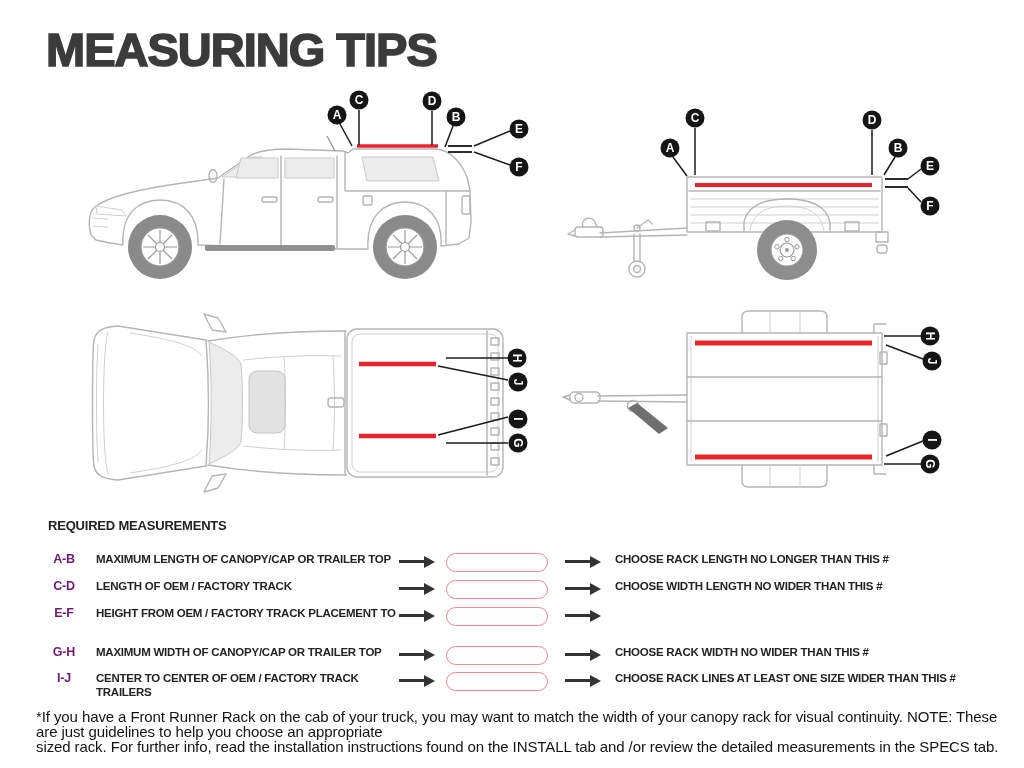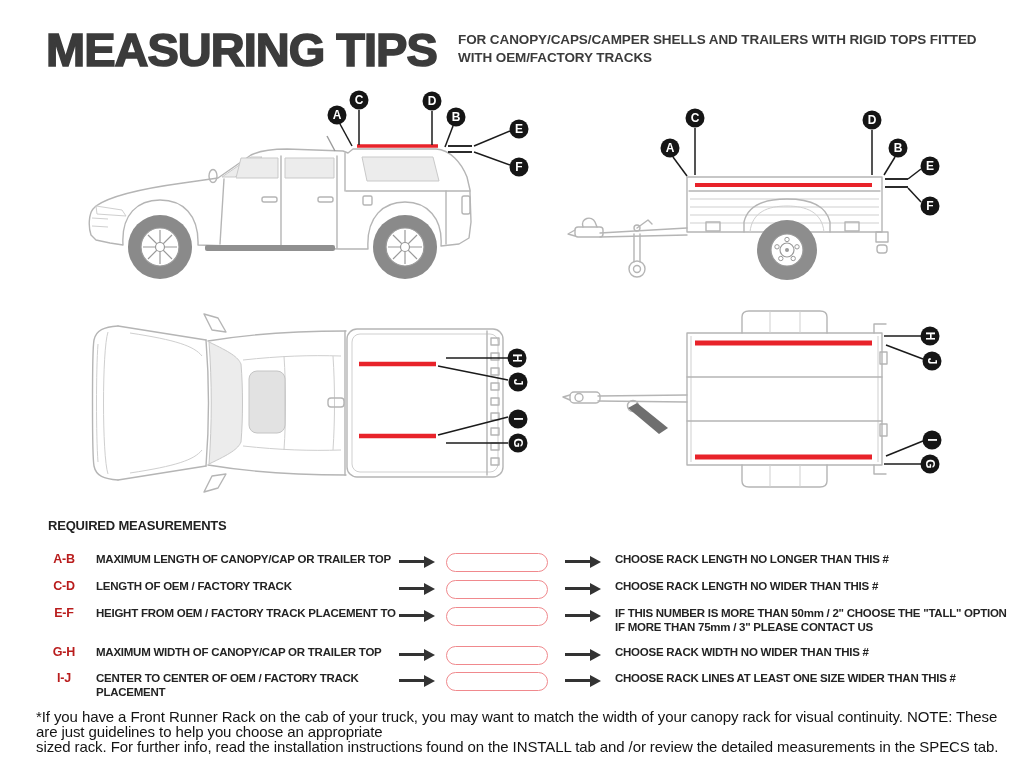--- a/index.html
+++ b/index.html
@@ -23,45 +23,41 @@
   .cdot{fill:#151515;}
   .cletter{fill:#ffffff;font-family:"Liberation Sans",sans-serif;font-size:12px;font-weight:700;text-anchor:middle;}
 
   
   .sechead{left:48px;top:518px;display:flex;gap:24px;align-items:center;}
   .sechead .t1{font-size:13px;font-weight:700;color:#222;letter-spacing:-0.2px;}
   .sechead .t2{font-size:12.5px;font-weight:700;letter-spacing:-0.2px;}
 
   .mrow{position:absolute;left:0;width:1024px;height:34px;}
   .mid{position:absolute;left:44px;width:40px;text-align:center;
-       font-size:12.5px;font-weight:700;color:#b91c1c;letter-spacing:-0.2px;}
+       font-size:12.5px;font-weight:700;color:#701a75;letter-spacing:-0.2px;}
   .mdesc{position:absolute;left:88px;width:312px;}
   .mresult{position:absolute;left:607px;width:410px;}
   .mtext{font-size:11.5px;line-height:14px;font-weight:700;color:#232323;letter-spacing:-0.25px;padding-left:8px;}
   .arr{position:absolute;width:26px;height:3px;background:#333;}
   .arr::after{content:"";position:absolute;right:-10px;top:50%;transform:translateY(-50%);
               border-left:11px solid #333;border-top:6px solid transparent;border-bottom:6px solid transparent;}
   .arr.a1{left:399px;} .arr.a2{left:565px;}
   .pill{position:absolute;left:446px;width:100px;height:17px;border:1.6px solid #f0898d;border-radius:11px;background:#fff;}
 
   
   .footnote{left:36px;top:709px;width:986px;font-size:15px;line-height:15px;
             font-weight:400;color:#141414;letter-spacing:-0.1px;}
   .footnote .l2{}
 </style>
 </head>
 <body>
 
 <div class="page">
 
   <div class="abs title">MEASURING TIPS</div>
-  <div class="abs subtitle">
-    <div>FOR CANOPY/CAPS/CAMPER SHELLS AND TRAILERS WITH RIGID TOPS FITTED</div>
-    <div>WITH OEM/FACTORY TRACKS</div>
-  </div>
 
   <svg class="abs diagrams" width="1024" height="420" viewBox="0 85 1024 420" xmlns="http://www.w3.org/2000/svg">
 
     <g>
       <path class="outline" d="M93,209 C89,214 88,226 91,235 L96,240 L110,243 L123,245
         C121,214 138,200 160,200 C183,200 199,215 198,245
         L340,249 L368,249 C366,216 384,202 405,202 C427,202 443,218 441,246
         L459,244 L469,238 L471,222 L470,193 L470,190 L467,177
         C461,162 450,150 436,149 L353,149 L348,153 L343,151 L287,149
         C269,149 259,151 251,155 L218,178 L183,183 C139,189 110,196 96,206 Z"></path>
@@ -313,55 +309,51 @@
 
   <div class="mrow" style="top:579px">
     <span class="mid">C-D</span>
     <div class="mdesc mtext">
       <div>LENGTH OF OEM / FACTORY TRACK</div>
     </div>
     <span class="arr a1" style="top:8px"></span>
     <span class="pill" style="top:1px"></span>
     <span class="arr a2" style="top:8px"></span>
     <div class="mresult mtext">
-      <div>CHOOSE RACK LENGTH NO WIDER THAN THIS #</div>
+      <div>CHOOSE WIDTH LENGTH NO WIDER THAN THIS #</div>
     </div>
   </div>
 
   <div class="mrow" style="top:606px">
     <span class="mid">E-F</span>
     <div class="mdesc mtext">
       <div>HEIGHT FROM OEM / FACTORY TRACK PLACEMENT TO</div>
     </div>
     <span class="arr a1" style="top:8px"></span>
     <span class="pill" style="top:1px"></span>
     <span class="arr a2" style="top:8px"></span>
-    <div class="mresult mtext">
-      <div>IF THIS NUMBER IS MORE THAN 50mm / 2" CHOOSE THE "TALL" OPTION</div>
-      <div>IF MORE THAN 75mm / 3" PLEASE CONTACT US</div>
-    </div>
   </div>
 
   <div class="mrow" style="top:645px">
     <span class="mid">G-H</span>
     <div class="mdesc mtext">
       <div>MAXIMUM  WIDTH OF CANOPY/CAP OR TRAILER TOP</div>
     </div>
     <span class="arr a1" style="top:8px"></span>
     <span class="pill" style="top:1px"></span>
     <span class="arr a2" style="top:8px"></span>
     <div class="mresult mtext">
       <div>CHOOSE RACK WIDTH NO WIDER THAN THIS #</div>
     </div>
   </div>
 
   <div class="mrow" style="top:671px">
     <span class="mid">I-J</span>
     <div class="mdesc mtext">
-      <div>CENTER TO CENTER OF OEM / FACTORY TRACK PLACEMENT</div>
+      <div>CENTER TO CENTER OF OEM / FACTORY TRACK TRAILERS</div>
     </div>
     <span class="arr a1" style="top:8px"></span>
     <span class="pill" style="top:1px"></span>
     <span class="arr a2" style="top:8px"></span>
     <div class="mresult mtext">
       <div>CHOOSE RACK LINES AT LEAST ONE SIZE WIDER THAN THIS #</div>
     </div>
   </div>
 
   <div class="abs footnote">

